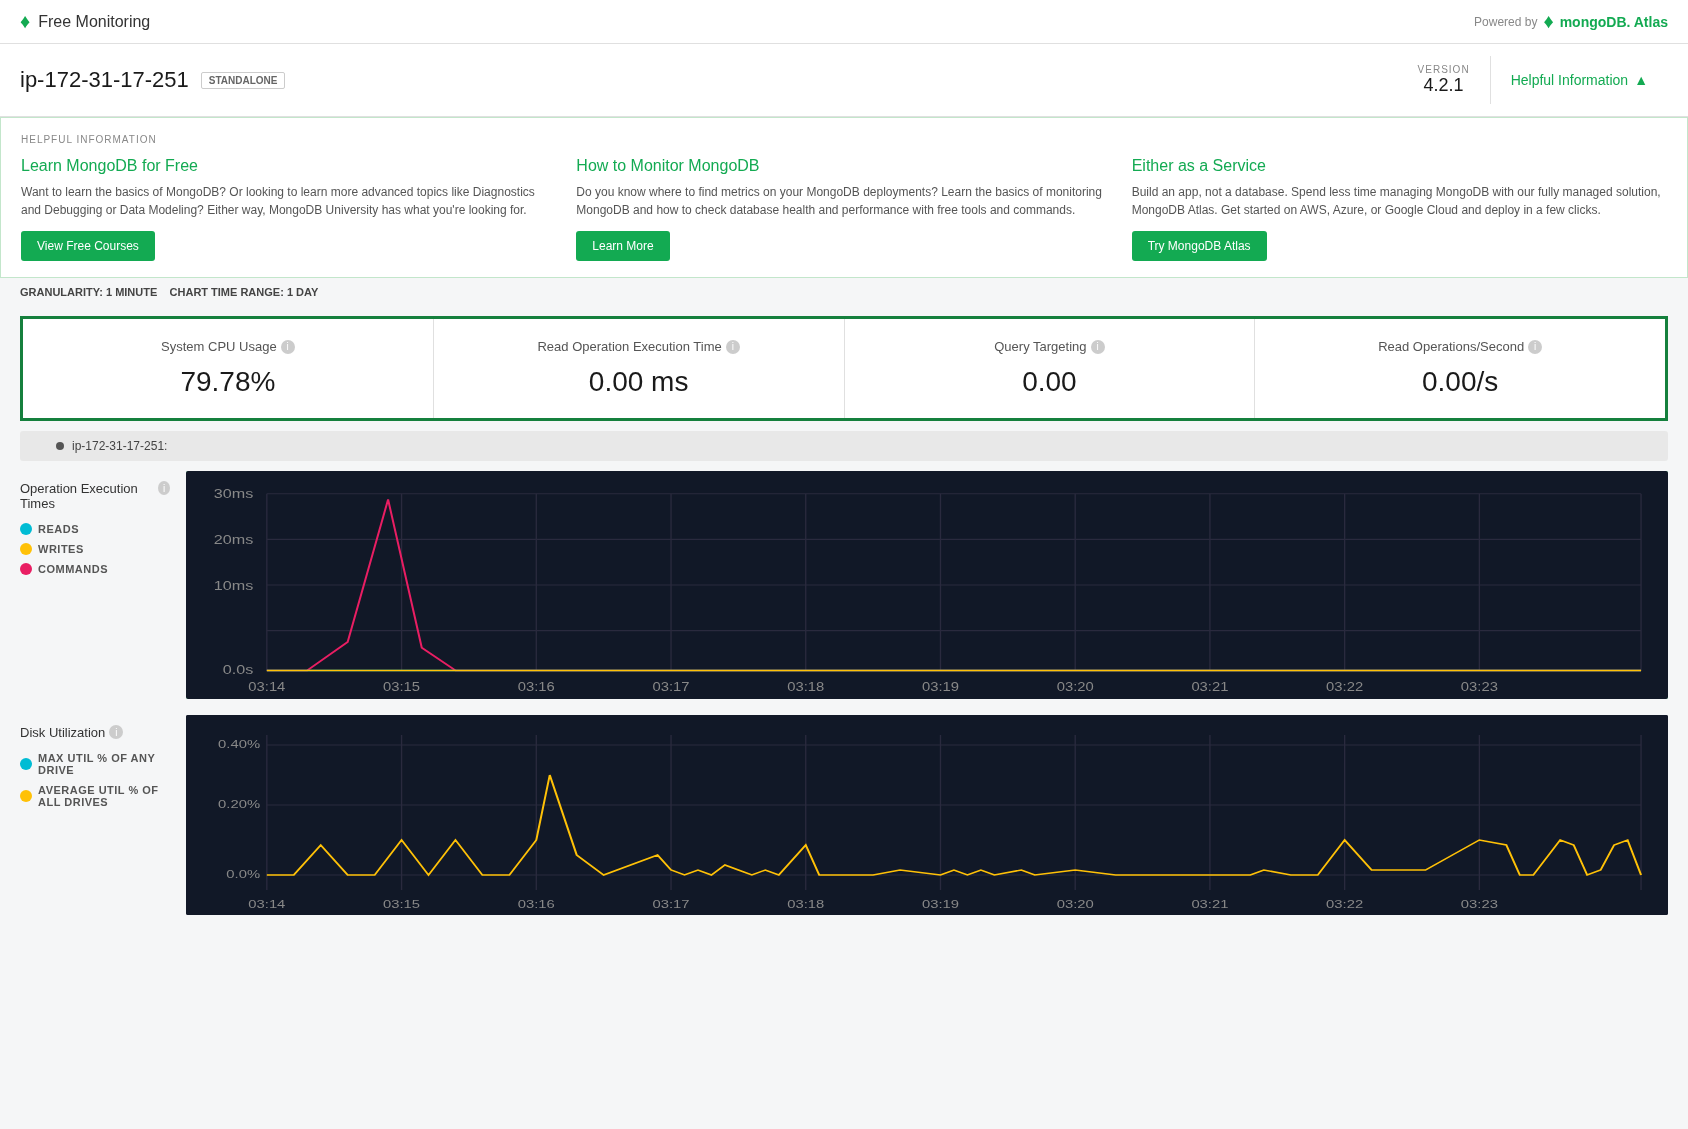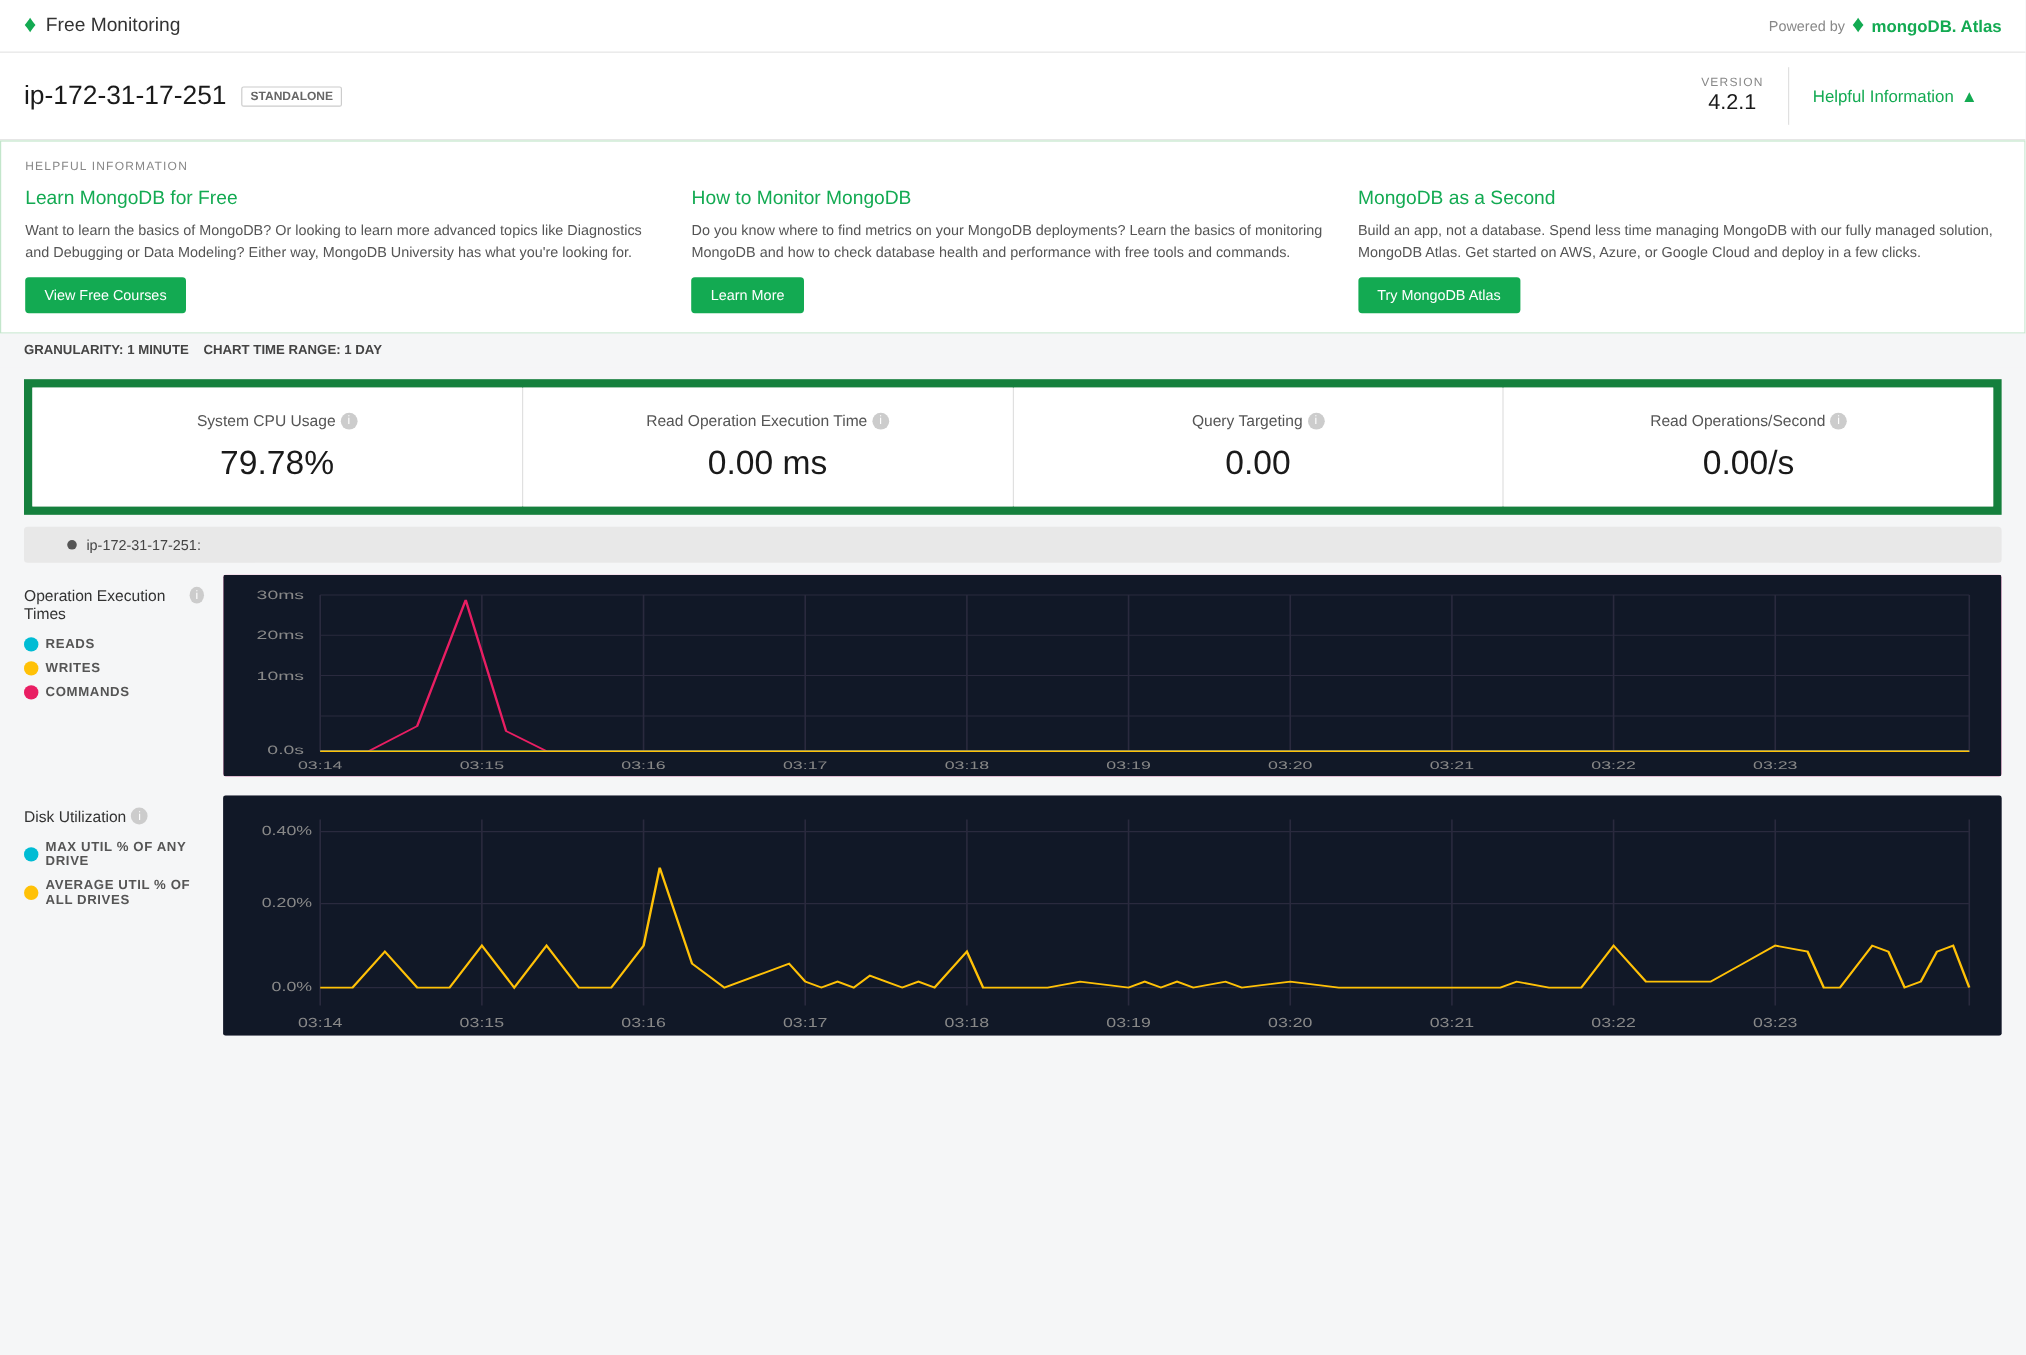--- a/index.html
+++ b/index.html
@@ -81,21 +81,21 @@
     }
     .granularity-bar span { font-weight: 700; color: #444; }
 
     
     .metrics-row {
       display: grid;
       grid-template-columns: 1fr 1fr 1fr 1fr;
       gap: 1px;
       background: #e0e0e0;
       margin: 10px 20px;
-      border: 7px solid #15803d;
+      border: 3px solid #15803d;
     }
     .metric-card {
       background: #fff;
       padding: 20px;
       text-align: center;
     }
     .metric-title { font-size: 13px; color: #555; margin-bottom: 12px; display: flex; align-items: center; justify-content: center; gap: 4px; }
     .metric-value { font-size: 28px; font-weight: 300; color: #1a1a1a; }
     .info-icon { width: 14px; height: 14px; border-radius: 50%; background: #ccc; color: #fff; font-size: 10px; display: inline-flex; align-items: center; justify-content: center; cursor: pointer; }
 
@@ -113,21 +113,21 @@
     }
     .legend-dot { width: 8px; height: 8px; border-radius: 50%; background: #ccc; display: inline-block; }
 
     
     .charts-section { display: flex; margin: 10px 20px; gap: 16px; }
     .chart-sidebar { width: 150px; flex-shrink: 0; padding-top: 10px; }
     .chart-sidebar-title { font-size: 13px; font-weight: 500; color: #333; margin-bottom: 12px; display: flex; align-items: flex-start; gap: 4px; }
     .legend-item { display: flex; align-items: center; gap: 6px; margin-bottom: 8px; font-size: 11px; font-weight: 600; color: #555; letter-spacing: 0.5px; }
     .legend-circle { width: 12px; height: 12px; border-radius: 50%; flex-shrink: 0; }
 
-    .chart-area { flex: 1; background: #f9a8d4; border-radius: 2px; position: relative; height: 168px; overflow: hidden; }
+    .chart-area { flex: 1; background: #86efac; border-radius: 2px; position: relative; height: 228px; overflow: hidden; }
 
     
     .charts-section2 { display: flex; margin: 16px 20px; gap: 16px; }
     .disk-chart { background: #1a1a2e; border-radius: 2px; flex: 1; height: 200px; position: relative; overflow: hidden; }
   </style>
 </head>
 <body>
 
 <div class="top-header">
   <div class="logo-area">
@@ -168,21 +168,21 @@
       <button class="green-btn">View Free Courses</button>
     </div>
 
     <div class="helpful-card">
       <h3>How to Monitor MongoDB</h3>
       <p>Do you know where to find metrics on your MongoDB deployments? Learn the basics of monitoring MongoDB and how to check database health and performance with free tools and commands.</p>
       <button class="green-btn">Learn More</button>
     </div>
 
     <div class="helpful-card">
-      <h3>MongoDB as a Second</h3>
+      <h3>Either as a Service</h3>
       <p>Build an app, not a database. Spend less time managing MongoDB with our fully managed solution, MongoDB Atlas. Get started on AWS, Azure, or Google Cloud and deploy in a few clicks.</p>
       <button class="green-btn">Try MongoDB Atlas</button>
     </div>
 
   </div>
 </div>
 
 <div class="granularity-bar">
   <span>GRANULARITY:</span>
   <span>1 MINUTE</span>

